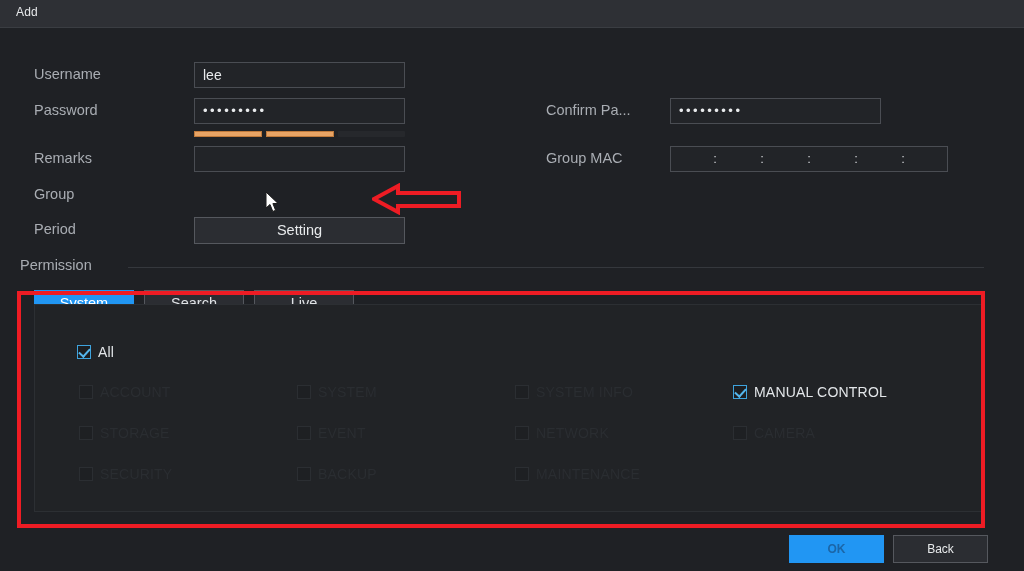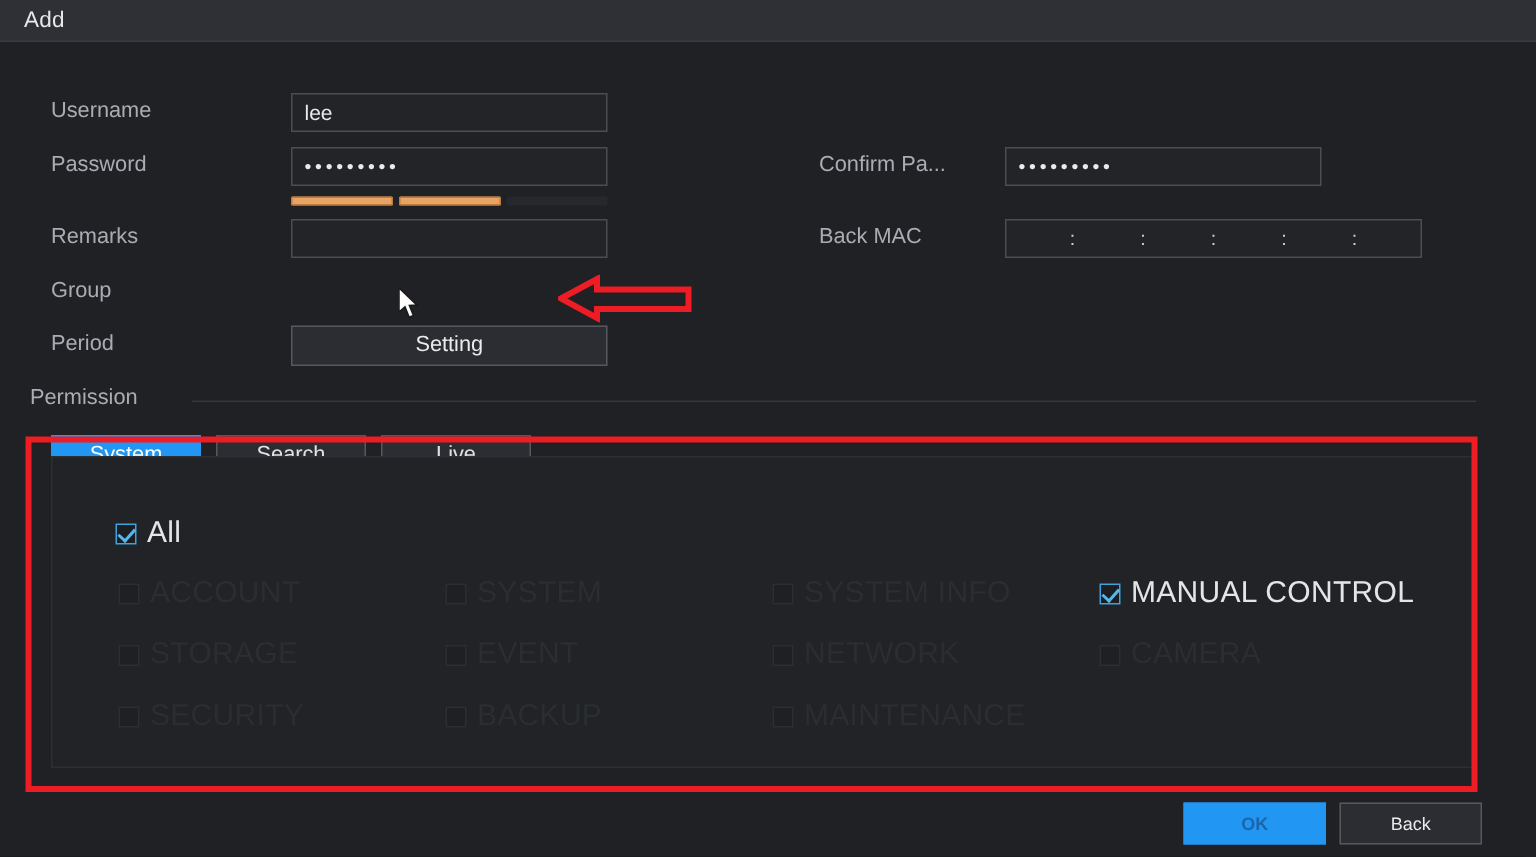--- a/index.html
+++ b/index.html
@@ -26,21 +26,21 @@
     position: absolute;
     left: 0; top: 0;
     width: 1024px; height: 28px;
     background: #2e3035;
     border-bottom: 1px solid #3a3d42;
     box-sizing: border-box;
   }
   .titlebar-text {
     position: absolute;
     left: 16px; top: 5px;
-    font-size: 15px;
+    font-size: 12px;
     color: #e6e8ea;
     letter-spacing: .2px;
   }
 
   
   .form {
     position: absolute;
     left: 0; top: 29px;
     width: 1024px; height: 240px;
   }
@@ -181,21 +181,21 @@
   .cbbox.checked::after {
     content: "";
     position: absolute;
     left: 3px; top: 0px;
     width: 5px; height: 9px;
     border: solid #55b6ec;
     border-width: 0 2px 2px 0;
     transform: rotate(42deg);
   }
   .cblabel {
-    font-size: 20px;
+    font-size: 14px;
     color: #e3e6e9;
     letter-spacing: .2px;
   }
 
   
   .dim .cbbox   { border-color: #2b2e32; background: #1e2023; }
   .dim .cblabel { color: #2a2d31; }
 
   
   .btn {
@@ -263,21 +263,21 @@
       <div class="pwseg on" style="width:68px;"></div>
       <div class="pwseg off" style="width:67px;"></div>
     </div>
 
     <div class="lbl" style="left:546px; top:73px;">Confirm Pa...</div>
     <div class="field dots" style="left:670px; top:69px; width:211px;">•••••••••</div>
 
     <div class="lbl" style="left:34px; top:121px;">Remarks</div>
     <div class="field empty" style="left:194px; top:117px; width:211px;" title=""></div>
 
-    <div class="lbl" style="left:546px; top:121px;">Back MAC</div>
+    <div class="lbl" style="left:546px; top:121px;">Group MAC</div>
     <div class="macbox" style="left:670px; top:117px; width:278px;">
       <div class="macseg"></div>
       <div class="macsep">:</div>
       <div class="macseg"></div>
       <div class="macsep">:</div>
       <div class="macseg"></div>
       <div class="macsep">:</div>
       <div class="macseg"></div>
       <div class="macsep">:</div>
       <div class="macseg"></div>

